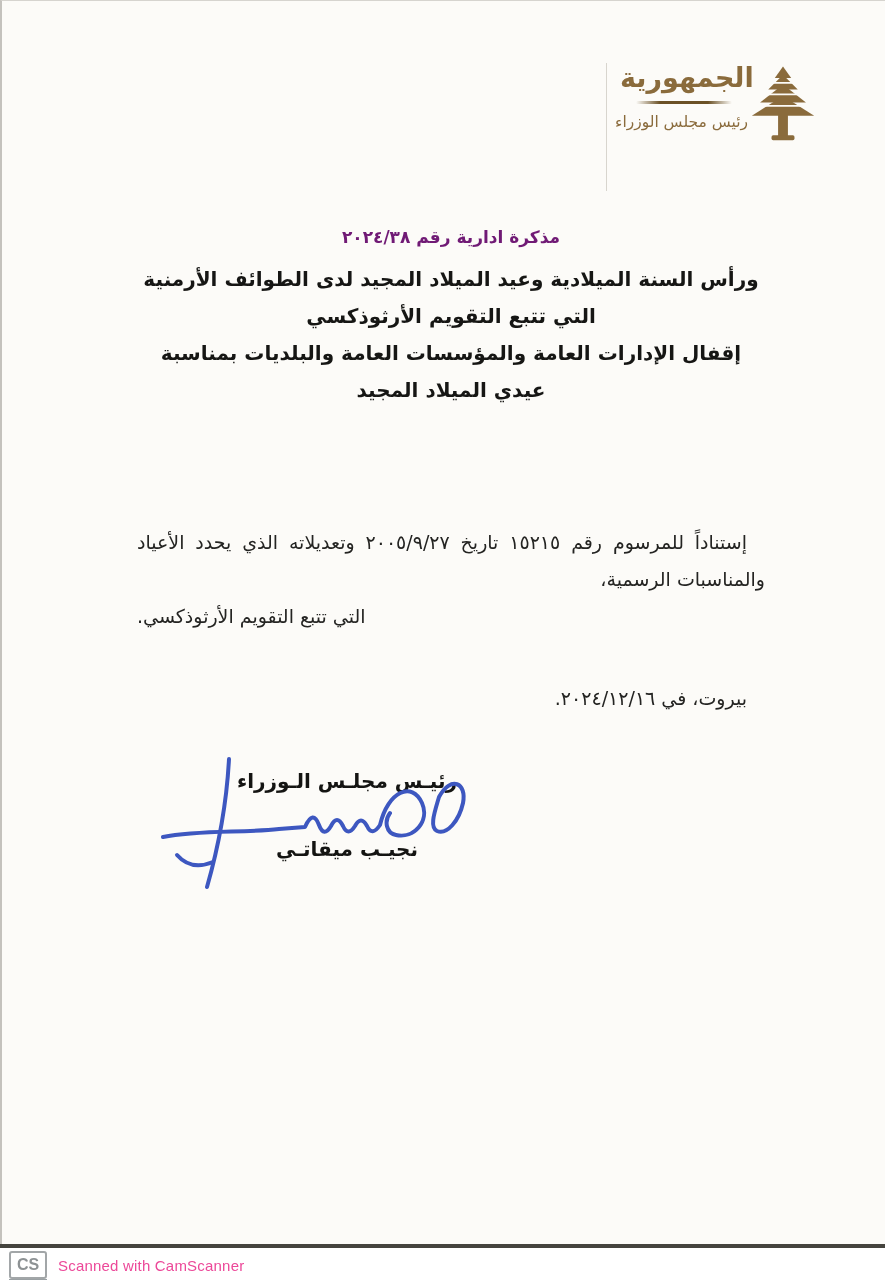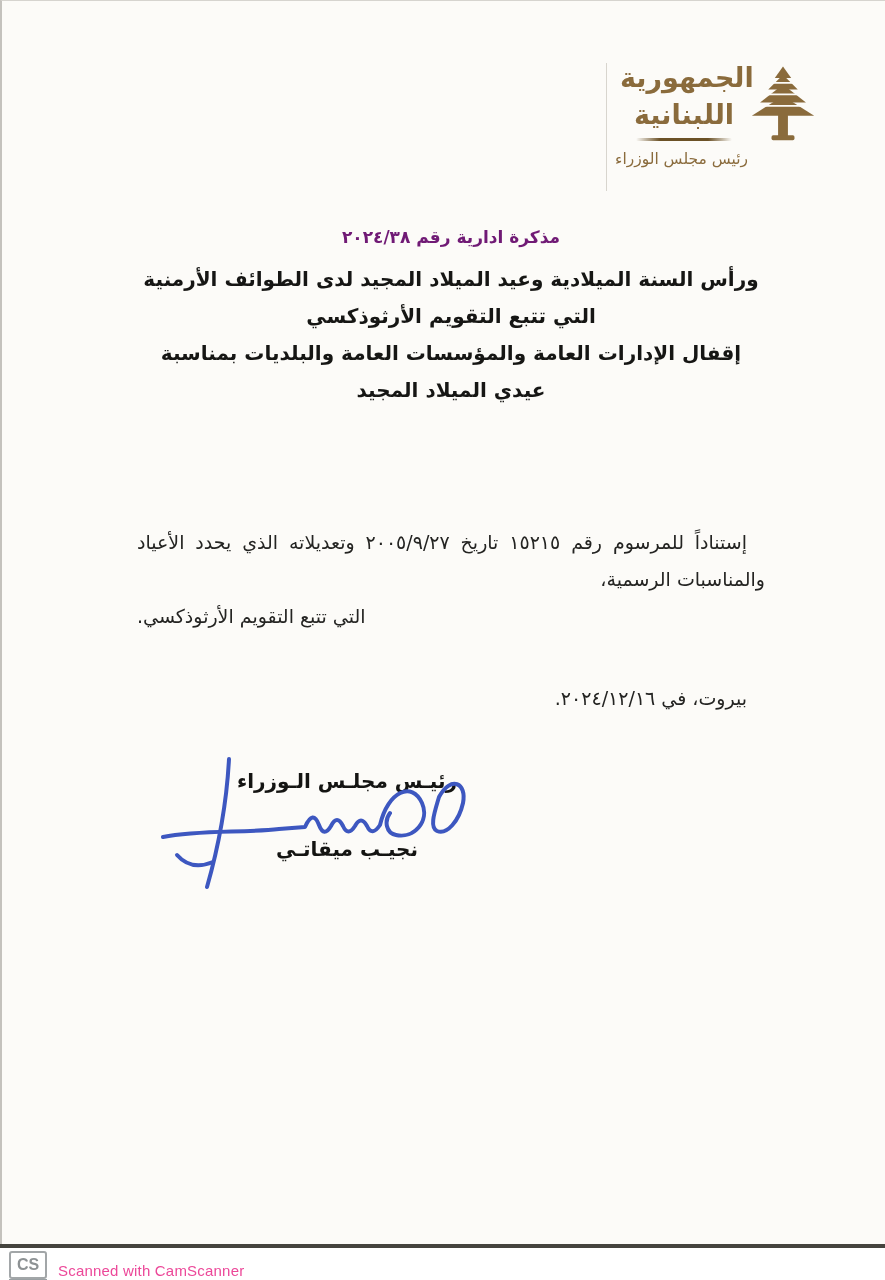--- a/index.html
+++ b/index.html
@@ -34,21 +34,21 @@
   .p2{margin-top:24px;}
   .p2end{line-height:37px;text-align:left;padding-left:0;padding-right:0;margin-right:143px;}
   .dateline{margin-top:52px;text-align:right;padding-left:18px;direction:rtl;}
   .dateline{padding-right:18px;}
   .sigblock{position:relative;width:300px;margin:60px 268px 0 0;text-align:center;}
   .sig-title{font-weight:bold;font-size:20px;color:#141412;white-space:nowrap;}
   .sig-name{margin-top:44px;font-weight:bold;font-size:20px;color:#141412;white-space:nowrap;}
   .sig-ink{position:absolute;top:-14px;left:-50px;pointer-events:none;}
   
   .page-edge{position:absolute;top:1244px;left:0;width:885px;height:4px;background:#45443e;}
-  .scan-footer{position:absolute;top:1251px;left:9px;display:flex;align-items:flex-end;gap:11px;
+  .scan-footer{position:absolute;top:1251px;left:9px;display:flex;align-items:center;gap:11px;
     font-family:"Liberation Sans",sans-serif;}
   .cs-badge{
     width:34px;height:24px;border:2px solid #a2a6a8;border-radius:3px;background:#ffffff;
     color:#8d9294;font-weight:bold;font-size:16px;line-height:24px;text-align:center;
     position:relative;
   }
   .cs-badge::after{
     content:"";position:absolute;left:-2px;top:26px;width:38px;height:5px;
     background:#9aa0a3;border-radius:0 0 3px 3px;
   }
@@ -56,21 +56,20 @@
 </style>
 </head>
 <body>
 
 <div class="page">
 
   <div class="letterhead">
     <div class="lh-rule"></div>
     <div class="lh-col">
       <div class="lh-calli">الجمهورية</div>
-      <div class="lh-calli">اللبنانية</div>
       <div class="lh-divider"></div>
       <div class="lh-office">رئيس مجلس الوزراء</div>
     </div>
     <svg class="cedar" width="82" height="84" viewBox="0 0 100 102">
       <g fill="#8a6b3c">
         <polygon points="50,4 60,18 40,18"></polygon>
         <polygon points="50,14 68,32 32,32"></polygon>
         <polygon points="50,26 78,48 22,48"></polygon>
         <polygon points="50,40 88,64 12,64"></polygon>
         <rect x="44" y="62" width="12" height="30" rx="2"></rect>

